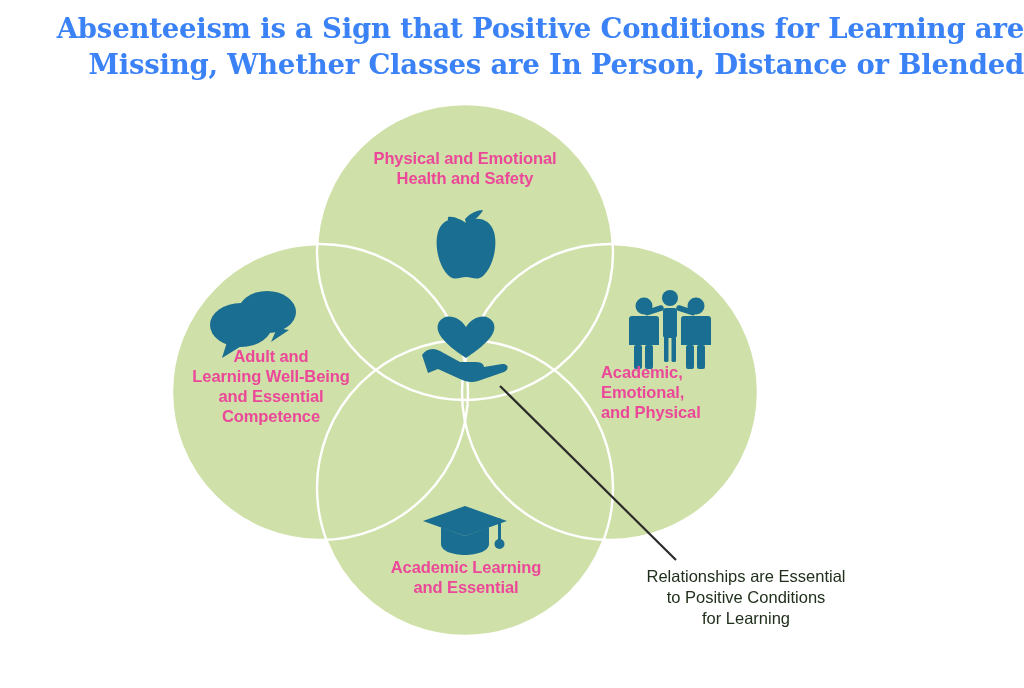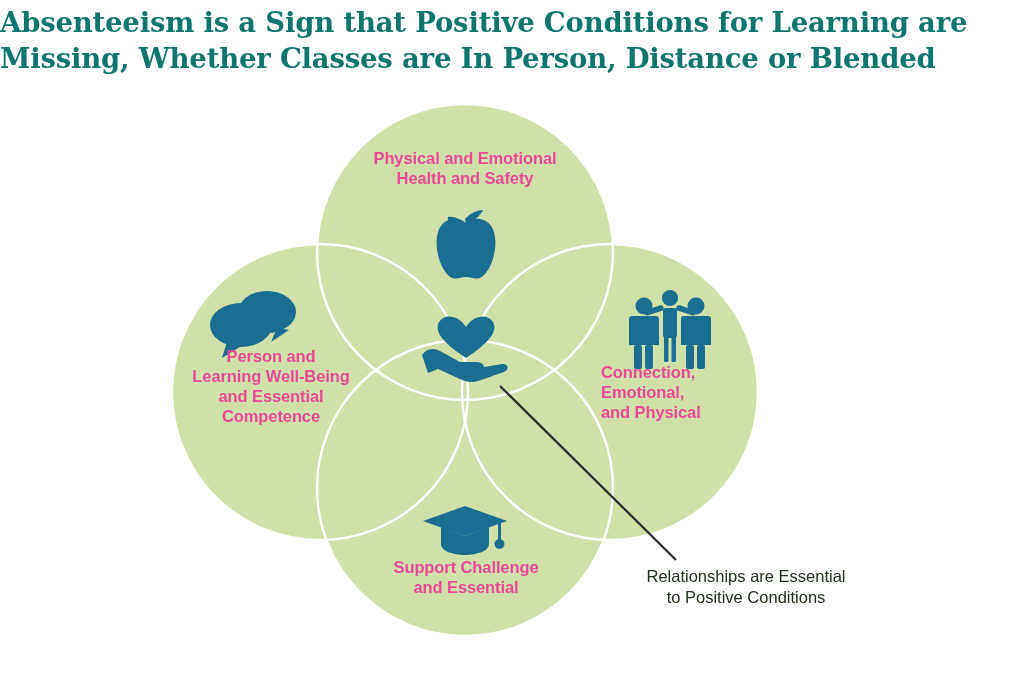--- a/index.html
+++ b/index.html
@@ -14,24 +14,24 @@
     position: relative;
     overflow: hidden;
     font-family: "Liberation Sans", sans-serif;
     -webkit-font-smoothing: antialiased;
   }
 
   
   .title-block {
     position: absolute;
     left: 0;
-    top: 4px;
-    width: 1024px;
-    text-align: left;
-    color: #0f766e;
+    top: 10px;
+    width: 1024px;
+    text-align: right;
+    color: #3b82f6;
   }
   .title-line {
     font-family: "DejaVu Serif", "Liberation Serif", serif;
     font-weight: bold;
     font-size: 27.5px;
     line-height: 36px;
     letter-spacing: -0.2px;
     white-space: nowrap;
   }
 
@@ -166,40 +166,41 @@
     </g>
   </svg>
 </div>
 
 <div class="venn-label" id="label-top">
   <div>Physical and Emotional</div>
   <div>Health and Safety</div>
 </div>
 
 <div class="venn-label" id="label-left">
-  <div>Person and</div>
+  <div>Adult and</div>
   <div>Learning Well-Being</div>
   <div>and Essential</div>
   <div>Competence</div>
 </div>
 
 <div class="venn-label" id="label-right">
-  <div>Connection,</div>
+  <div>Academic,</div>
   <div>Emotional,</div>
   <div>and Physical</div>
 </div>
 
 <div class="venn-label" id="label-bottom">
-  <div>Support Challenge</div>
+  <div>Academic Learning</div>
   <div>and Essential</div>
 </div>
 
 <div class="annotation">
   <div>Relationships are Essential</div>
   <div>to Positive Conditions</div>
+  <div>for Learning</div>
 </div>
 
 <div class="footer">
 
   
 
   
 
   
 </div>

